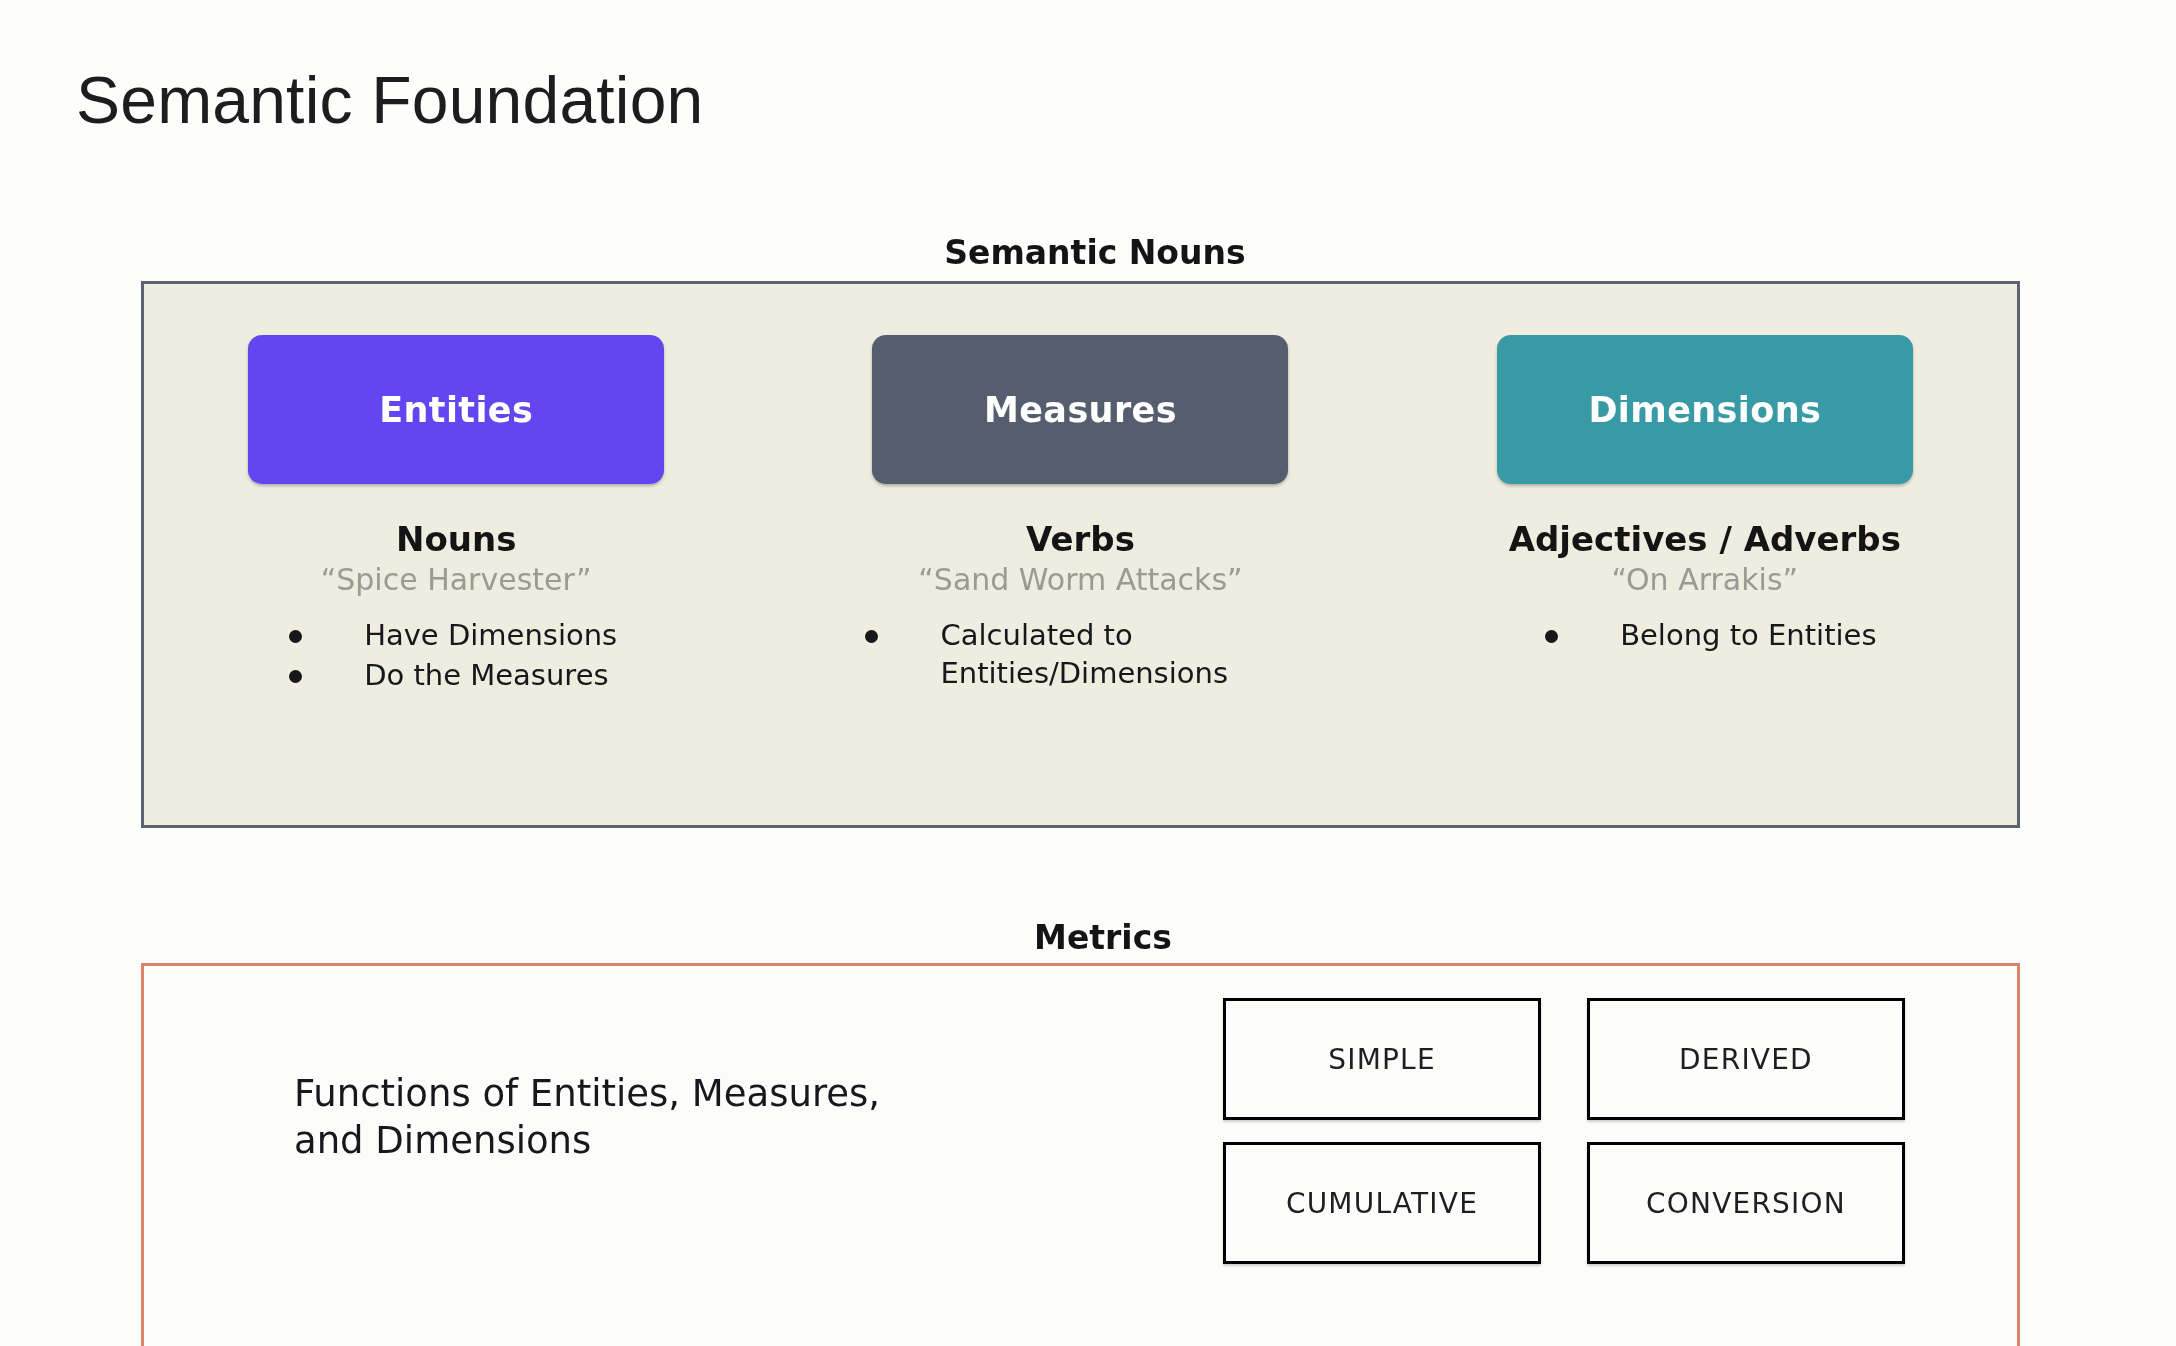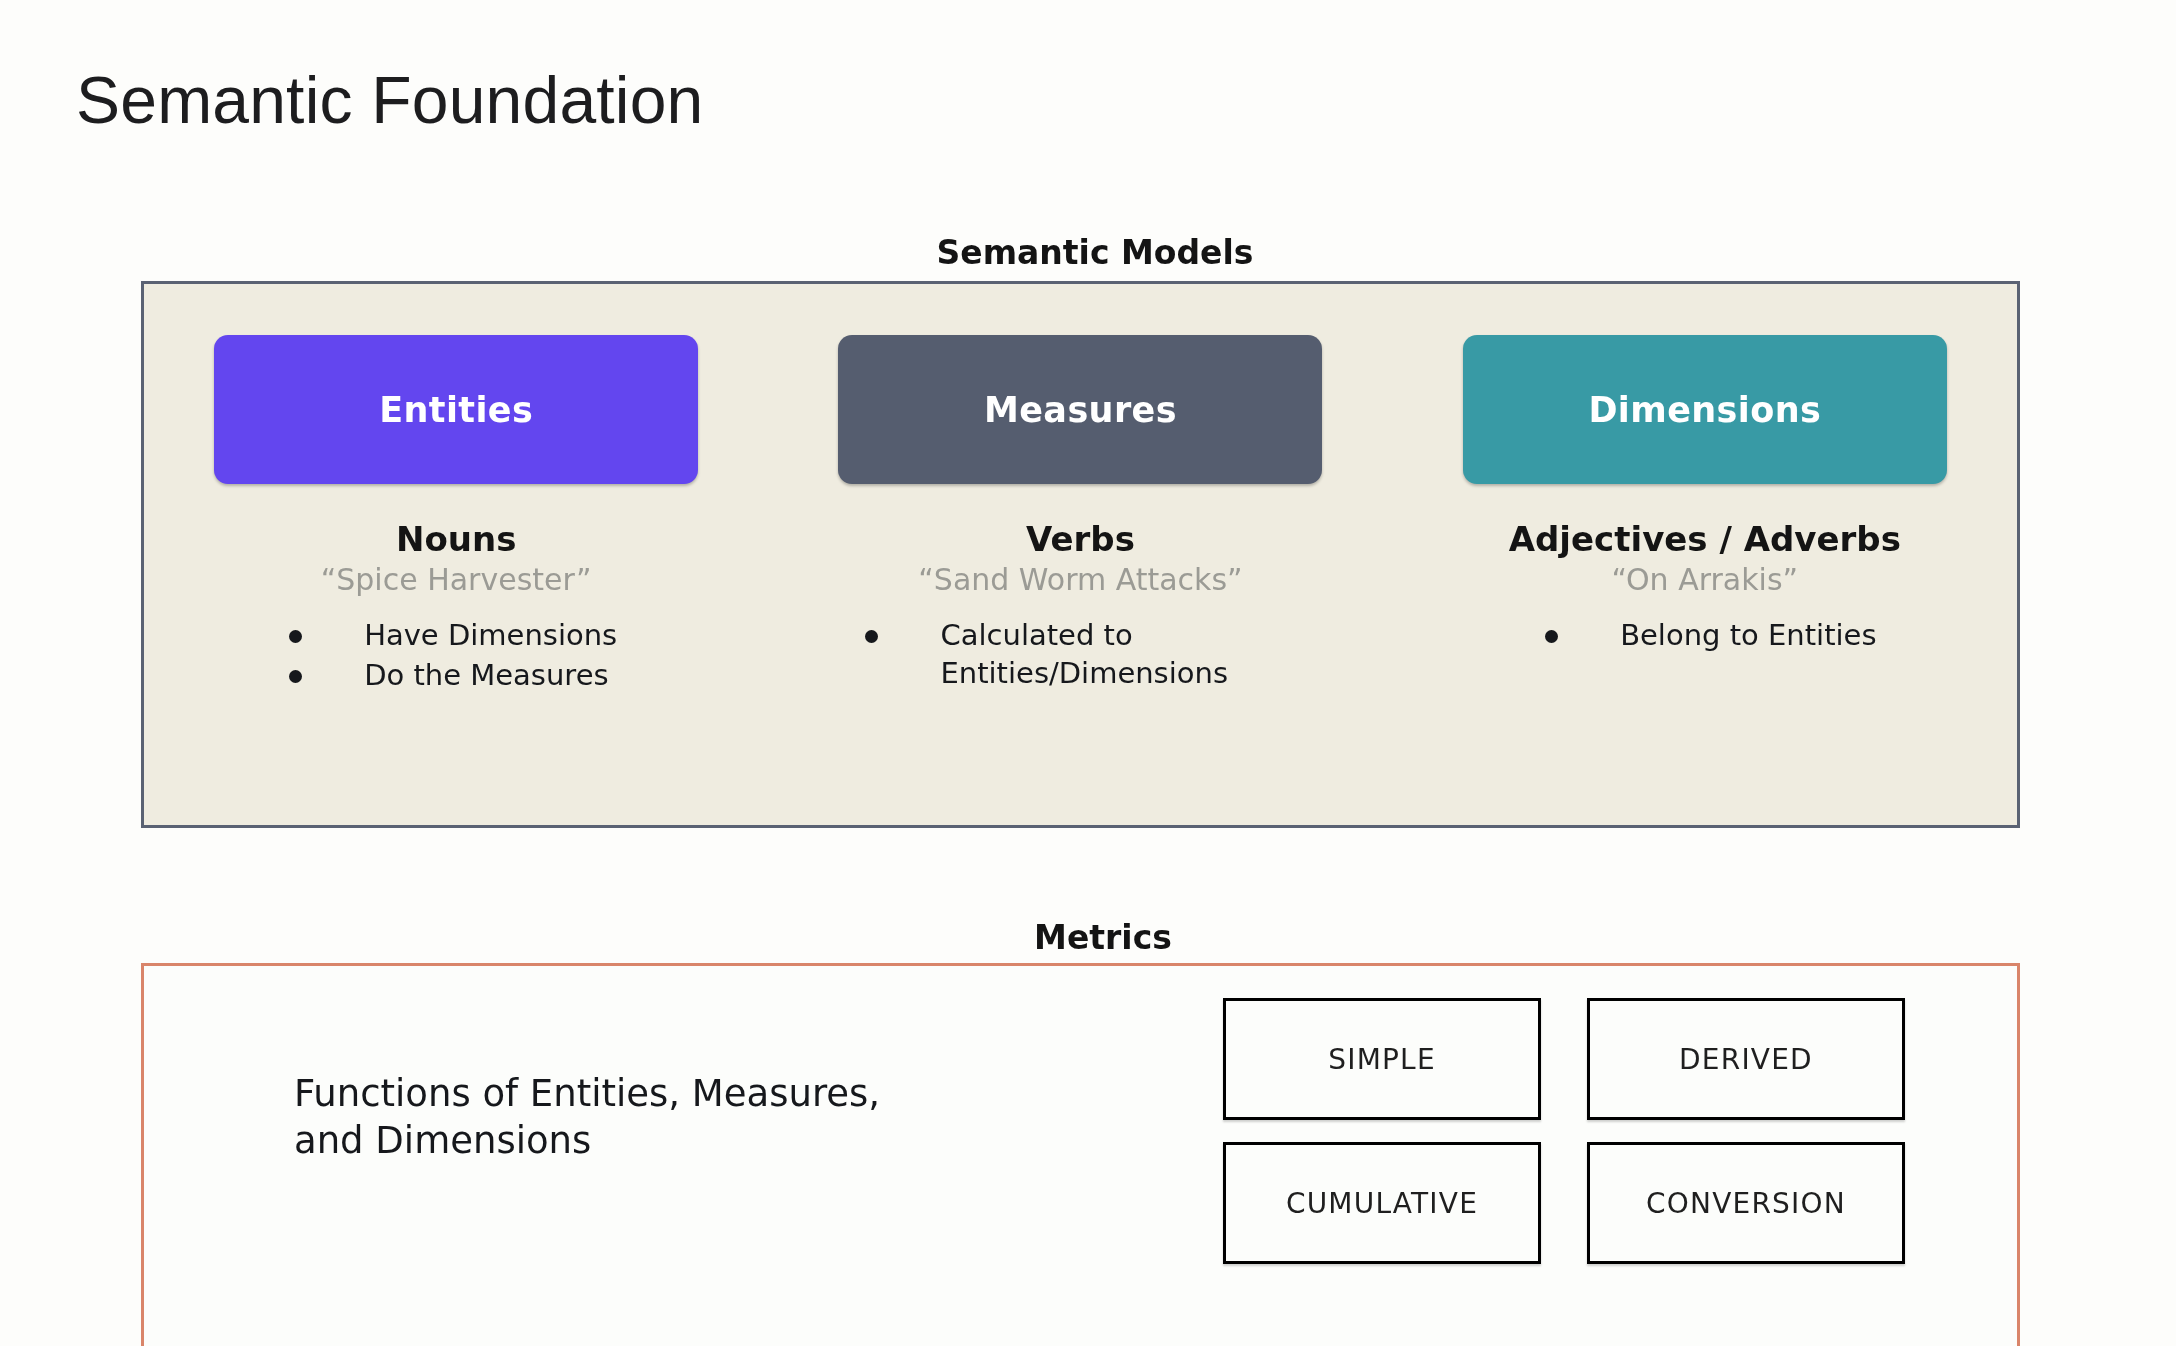--- a/index.html
+++ b/index.html
@@ -72,21 +72,21 @@
   .model-col {
     flex: 1 1 0;
     display: flex;
     flex-direction: column;
     align-items: center;
     padding-top: 51px;
     box-sizing: border-box;
   }
 
   .pill {
-    width: 484px;
+    width: 416px;
     height: 149px;
     border-radius: 14px;
     display: flex;
     align-items: center;
     justify-content: center;
     color: #ffffff;
     font-size: 35px;
     font-weight: bold;
     letter-spacing: 0.4px;
     box-shadow: 0 2px 3px rgba(0,0,0,0.25);
@@ -186,21 +186,21 @@
     color: #1f1f1f;
     box-sizing: border-box;
     box-shadow: 0 2px 2px rgba(0,0,0,0.18);
   }
 </style>
 </head>
 <body>
 
 <div class="slide-title">Semantic Foundation</div>
 
-<div class="section-heading" id="semantic-models-heading">Semantic Models</div>
+<div class="section-heading" id="semantic-models-heading">Semantic Nouns</div>
 
 <div class="models-panel">
 
   <div class="model-col col-entities">
     <div class="pill entities">Entities</div>
     <div class="part-of-speech">Nouns</div>
     <div class="example-quote">“Spice Harvester”</div>
     <ul class="bullet-list">
       <li>
         <span class="bullet-dot"></span>

